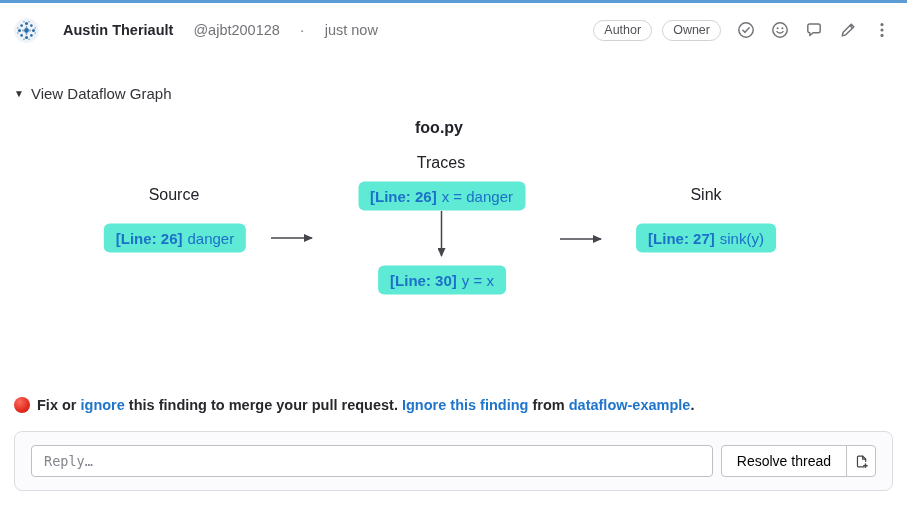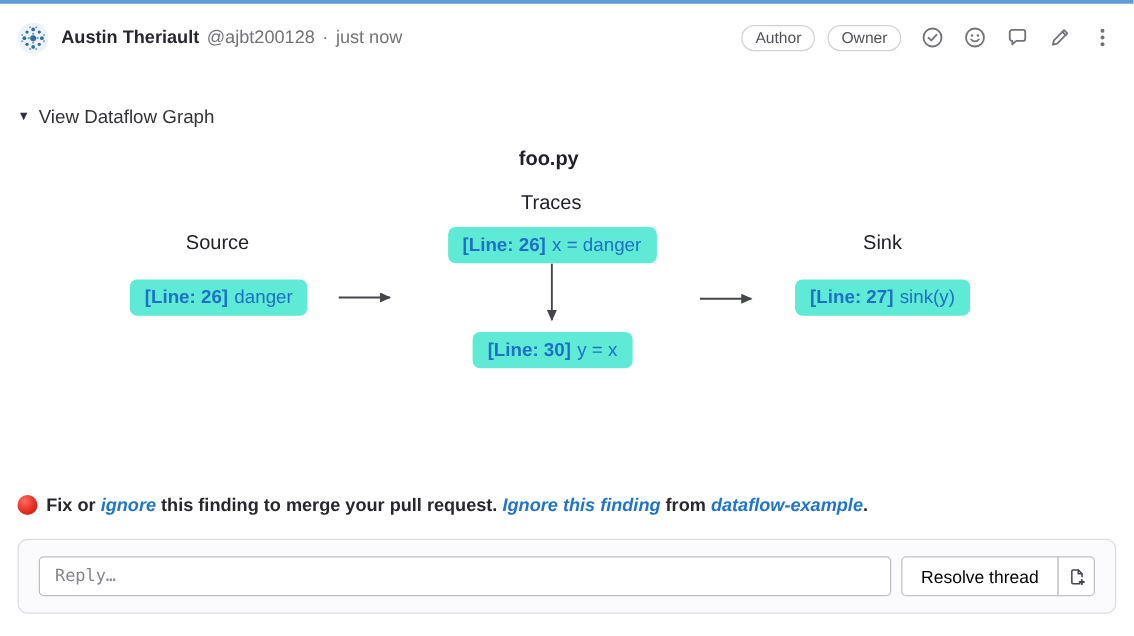--- a/index.html
+++ b/index.html
@@ -8,21 +8,21 @@
     width:907px;height:509px;
     box-sizing:border-box;
     border-top:3px solid #5c9cd7;
     background:#ffffff;
     font-family:"Liberation Sans",sans-serif;
     color:#333238;
     overflow:hidden;
   }
   
   .header{position:absolute;top:14px;left:14px;right:16px;height:26px;display:flex;align-items:center;justify-content:space-between;}
-  .header-left{display:flex;align-items:center;gap:6px;}
+  .header-left{display:flex;align-items:center;gap:20px;}
   .avatar{width:25px;height:25px;border-radius:50%;overflow:hidden;flex:0 0 auto;display:block;margin-right:4px;cursor:pointer;}
   .author-name{font-weight:700;font-size:14.5px;color:#28272d;}
   .author-handle,.dot-sep,.timestamp{font-size:14.5px;color:#737278;}
   .header-right{display:flex;align-items:center;}
   .badge{
     display:inline-flex;align-items:center;justify-content:center;
     border:1px solid #d2d1d7;border-radius:12px;
     padding:2px 10px;font-size:12.5px;color:#535158;background:#fff;
     margin-left:10px;line-height:15px;
   }
@@ -47,21 +47,21 @@
     display:flex;gap:5px;align-items:center;
   }
   .gnode .ln{font-weight:700;}
   
   .note{position:absolute;top:392px;left:14px;right:14px;font-size:14.5px;font-weight:700;color:#28272d;line-height:20px;}
   .red-dot{
     display:inline-block;width:16px;height:16px;border-radius:50%;
     background:radial-gradient(circle at 35% 30%, #ff6b5e, #e02a1f 60%, #c21f14);
     vertical-align:-3px;margin-right:7px;
   }
-  .note a{color:#1f75cb;text-decoration:none;cursor:pointer;font-style:italic;}
+  .note a{color:#1f75cb;text-decoration:none;cursor:pointer;}
   
   .reply-holder{
     position:absolute;top:428px;left:14px;right:14px;height:60px;
     box-sizing:border-box;background:#fbfafd;border:1px solid #dcdbe1;border-radius:8px;
     display:flex;align-items:center;gap:8px;padding:0 16px;
   }
   .reply-input{
     flex:1;height:32px;box-sizing:border-box;
     border:1px solid #bfbec4;border-radius:4px;background:#fff;
     padding:0 12px;font-family:"DejaVu Sans Mono",monospace;font-size:13.5px;color:#333238;

